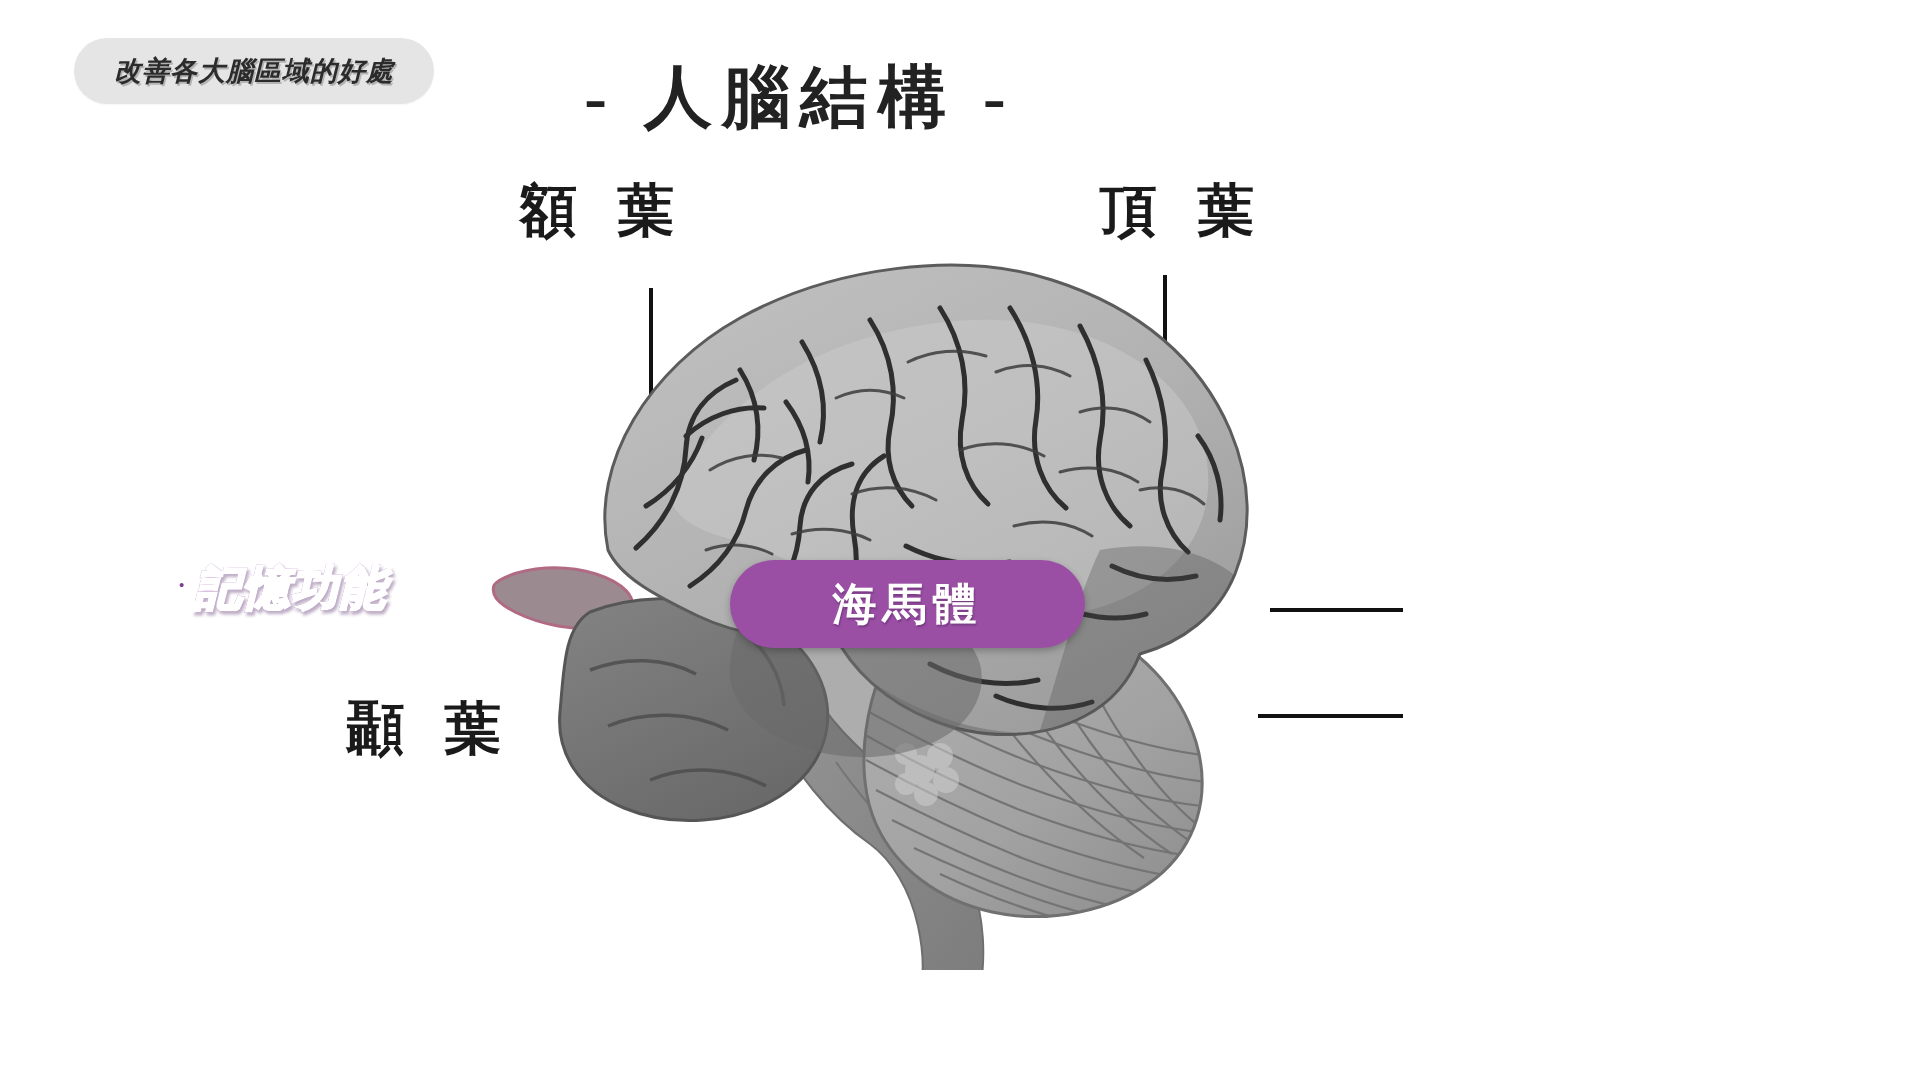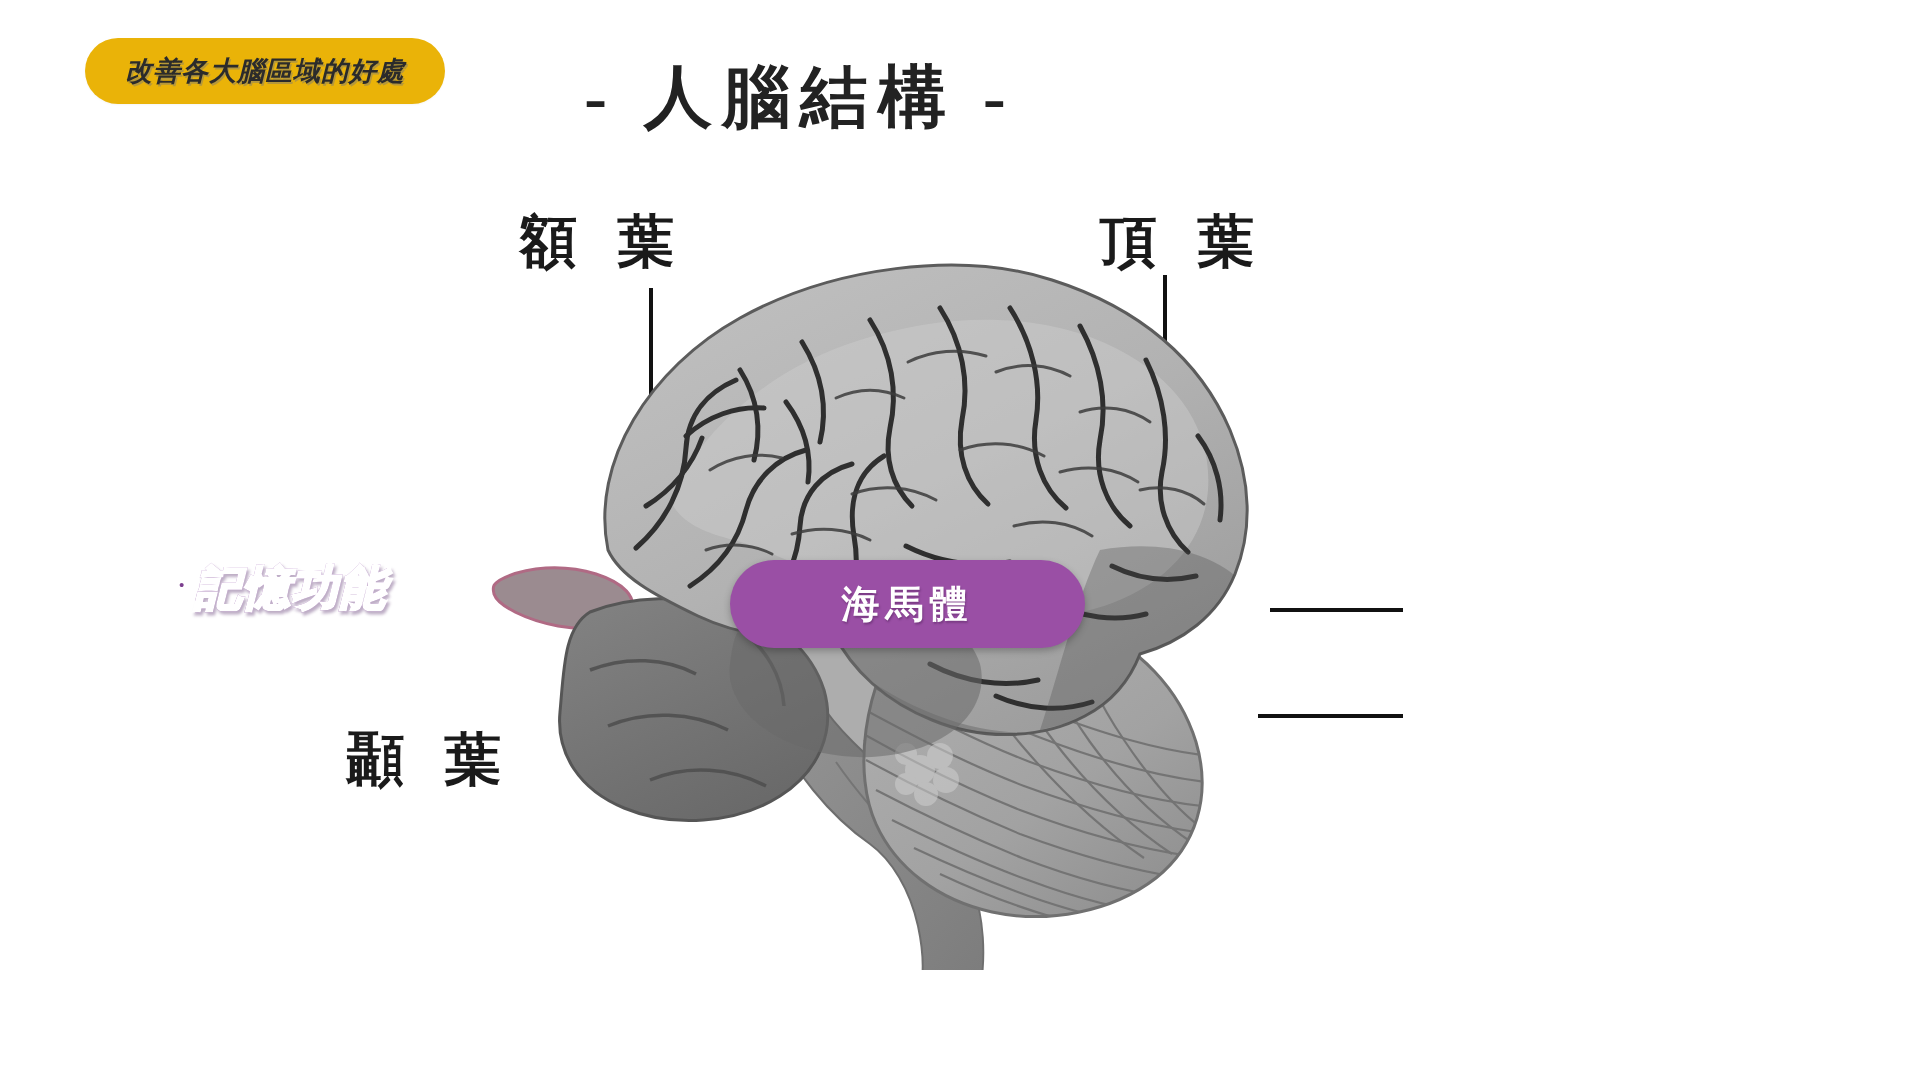--- a/index.html
+++ b/index.html
@@ -18,26 +18,26 @@
     position: absolute;
     left: 0; top: 0;
     width: 1920px;
     height: 1080px;
     background: #ffffff;
   }
 
   
   #topic-badge {
     position: absolute;
-    left: 85px;
+    left: 74px;
     top: 38px;
     width: 360px;
     height: 66px;
     border-radius: 33px;
-    background: #eab308;
+    background: #e5e5e5;
     display: flex;
     align-items: center;
     justify-content: center;
     box-shadow: 0 1px 2px rgba(0,0,0,0.04);
   }
   #topic-badge .txt {
     font-family: "Liberation Serif", "DejaVu Serif", serif;
     font-weight: bold;
     font-style: italic;
     font-size: 27px;
@@ -65,21 +65,20 @@
   
   .anat-label {
     position: absolute;
     font-family: "Liberation Serif", "DejaVu Serif", serif;
     font-weight: bold;
     font-size: 57px;
     letter-spacing: 13px;
     color: #1a1a1a;
     white-space: nowrap;
     line-height: 1;
-    margin-top: 31px;
   }
   #label-frontal   { left: 520px; top: 182px; }
   #label-parietal  { left: 1100px; top: 182px; }
   #label-occipital { left: 1405px; top: 558px; }
   #label-cerebellum{ left: 1405px; top: 662px; }
   #label-temporal  { left: 347px;  top: 700px; }
 
   
   .leader {
     position: absolute;
@@ -133,21 +132,21 @@
     background: #9a4fa5;
     display: flex;
     align-items: center;
     justify-content: center;
     box-shadow: 0 3px 7px rgba(0,0,0,0.25);
     z-index: 40;
   }
   #hippocampus-pill .txt {
     font-family: "Liberation Serif", "DejaVu Serif", serif;
     font-weight: bold;
-    font-size: 38px;
+    font-size: 44px;
     letter-spacing: 6px;
     color: #ffffff;
     white-space: nowrap;
     text-shadow: 1px 2px 2px rgba(60,20,70,0.35);
   }
 
   
   #brain-art {
     position: absolute;
     left: 440px;

